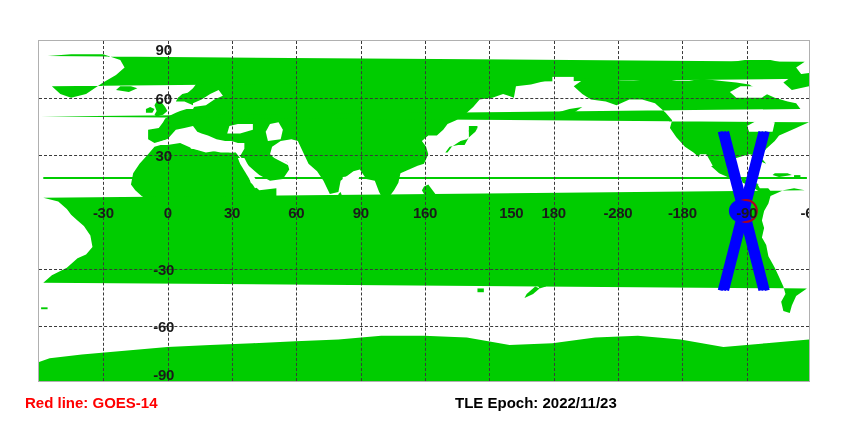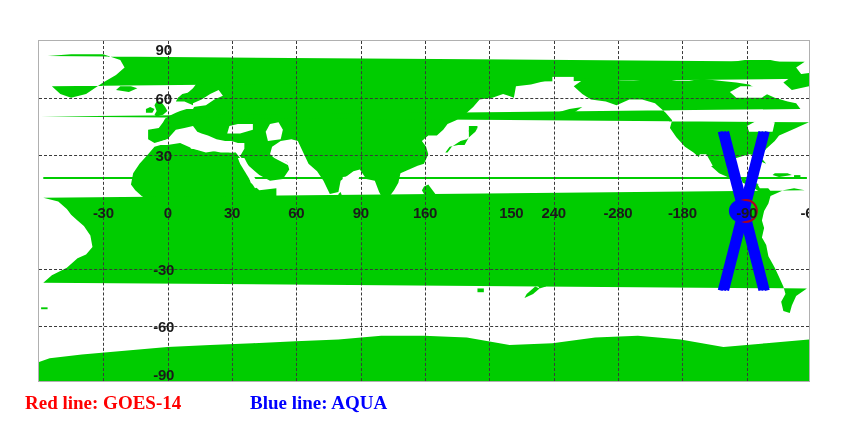--- a/index.html
+++ b/index.html
@@ -50,22 +50,22 @@
 
   
   #legend{
     position:absolute;
     left:0;top:392px;
     width:850px;height:28px;
   }
   .leg{
     position:absolute;
     top:0;
-    font-family:Liberation Serif, serif;
-    font-size:19px;
+    font-family:Liberation Sans, sans-serif;
+    font-size:15px;
     font-weight:bold;
     white-space:nowrap;
     line-height:22px;
   }
   #leg-red{left:25px;color:#ff0000;}
   #leg-blue{left:250px;color:#0000ff;}
   #leg-epoch{left:455px;color:#000000;}
 </style>
 </head>
 <body>
@@ -170,28 +170,28 @@
           <div class="latlab" style="left: 124.667px; top: 228px;">-30</div>
           <div class="latlab" style="left: 124.667px; top: 285px;">-60</div>
           <div class="latlab" style="left: 124.667px; top: 333px;">-90</div>
           <div class="lonlab" style="left: 64.3px; top: 171px;">-30</div>
           <div class="lonlab" style="left: 128.7px; top: 171px;">0</div>
           <div class="lonlab" style="left: 193px; top: 171px;">30</div>
           <div class="lonlab" style="left: 257.3px; top: 171px;">60</div>
           <div class="lonlab" style="left: 321.7px; top: 171px;">90</div>
           <div class="lonlab" style="left: 386px; top: 171px;">160</div>
           <div class="lonlab" style="left: 450.3px; top: 171px; margin-left: 22px;">150</div>
-          <div class="lonlab" style="left: 514.7px; top: 171px;">240</div>
+          <div class="lonlab" style="left: 514.7px; top: 171px;">180</div>
           <div class="lonlab" style="left: 579px; top: 171px;">-280</div>
           <div class="lonlab" style="left: 643.3px; top: 171px;">-180</div>
           <div class="lonlab" style="left: 707.7px; top: 171px;">-90</div>
           <div class="lonlab" style="left: 772px; top: 171px;">-60</div>
         </div>
 
     </div>
   </div>
 
   <div id="legend">
     <span class="leg" id="leg-red">Red line: GOES-14</span>
-    <span class="leg" id="leg-blue">Blue line: AQUA</span>
+    <span class="leg" id="leg-epoch">TLE Epoch: 2022/11/23</span>
   </div>
 
 </div>
 
 </body></html>

